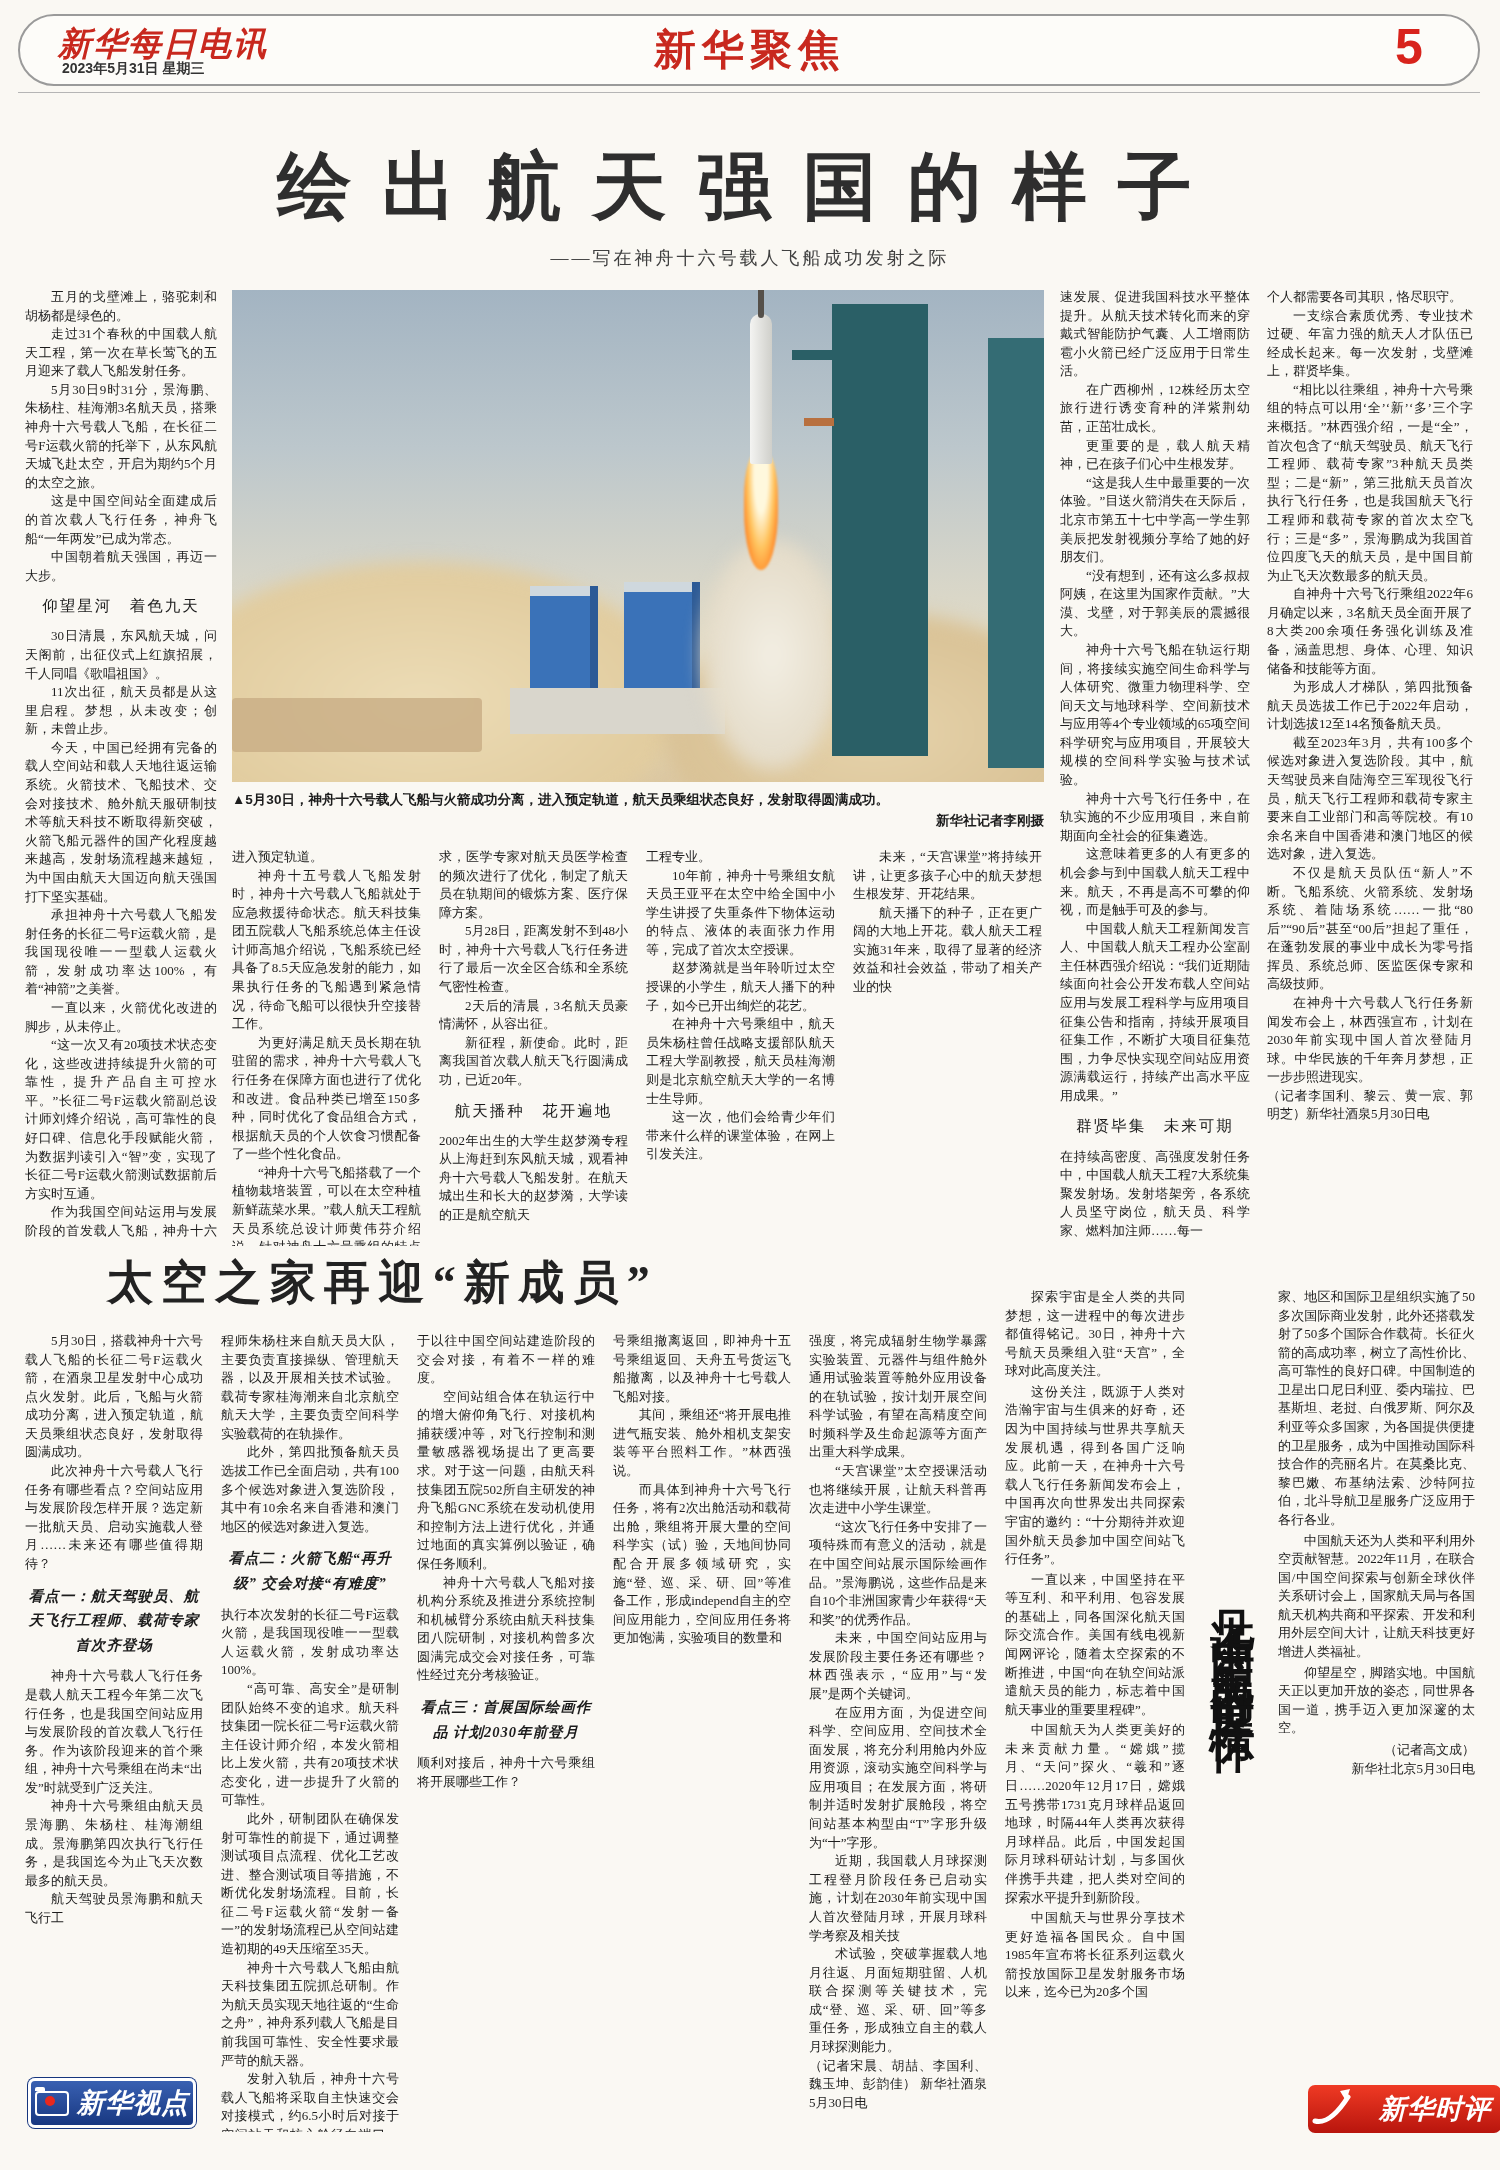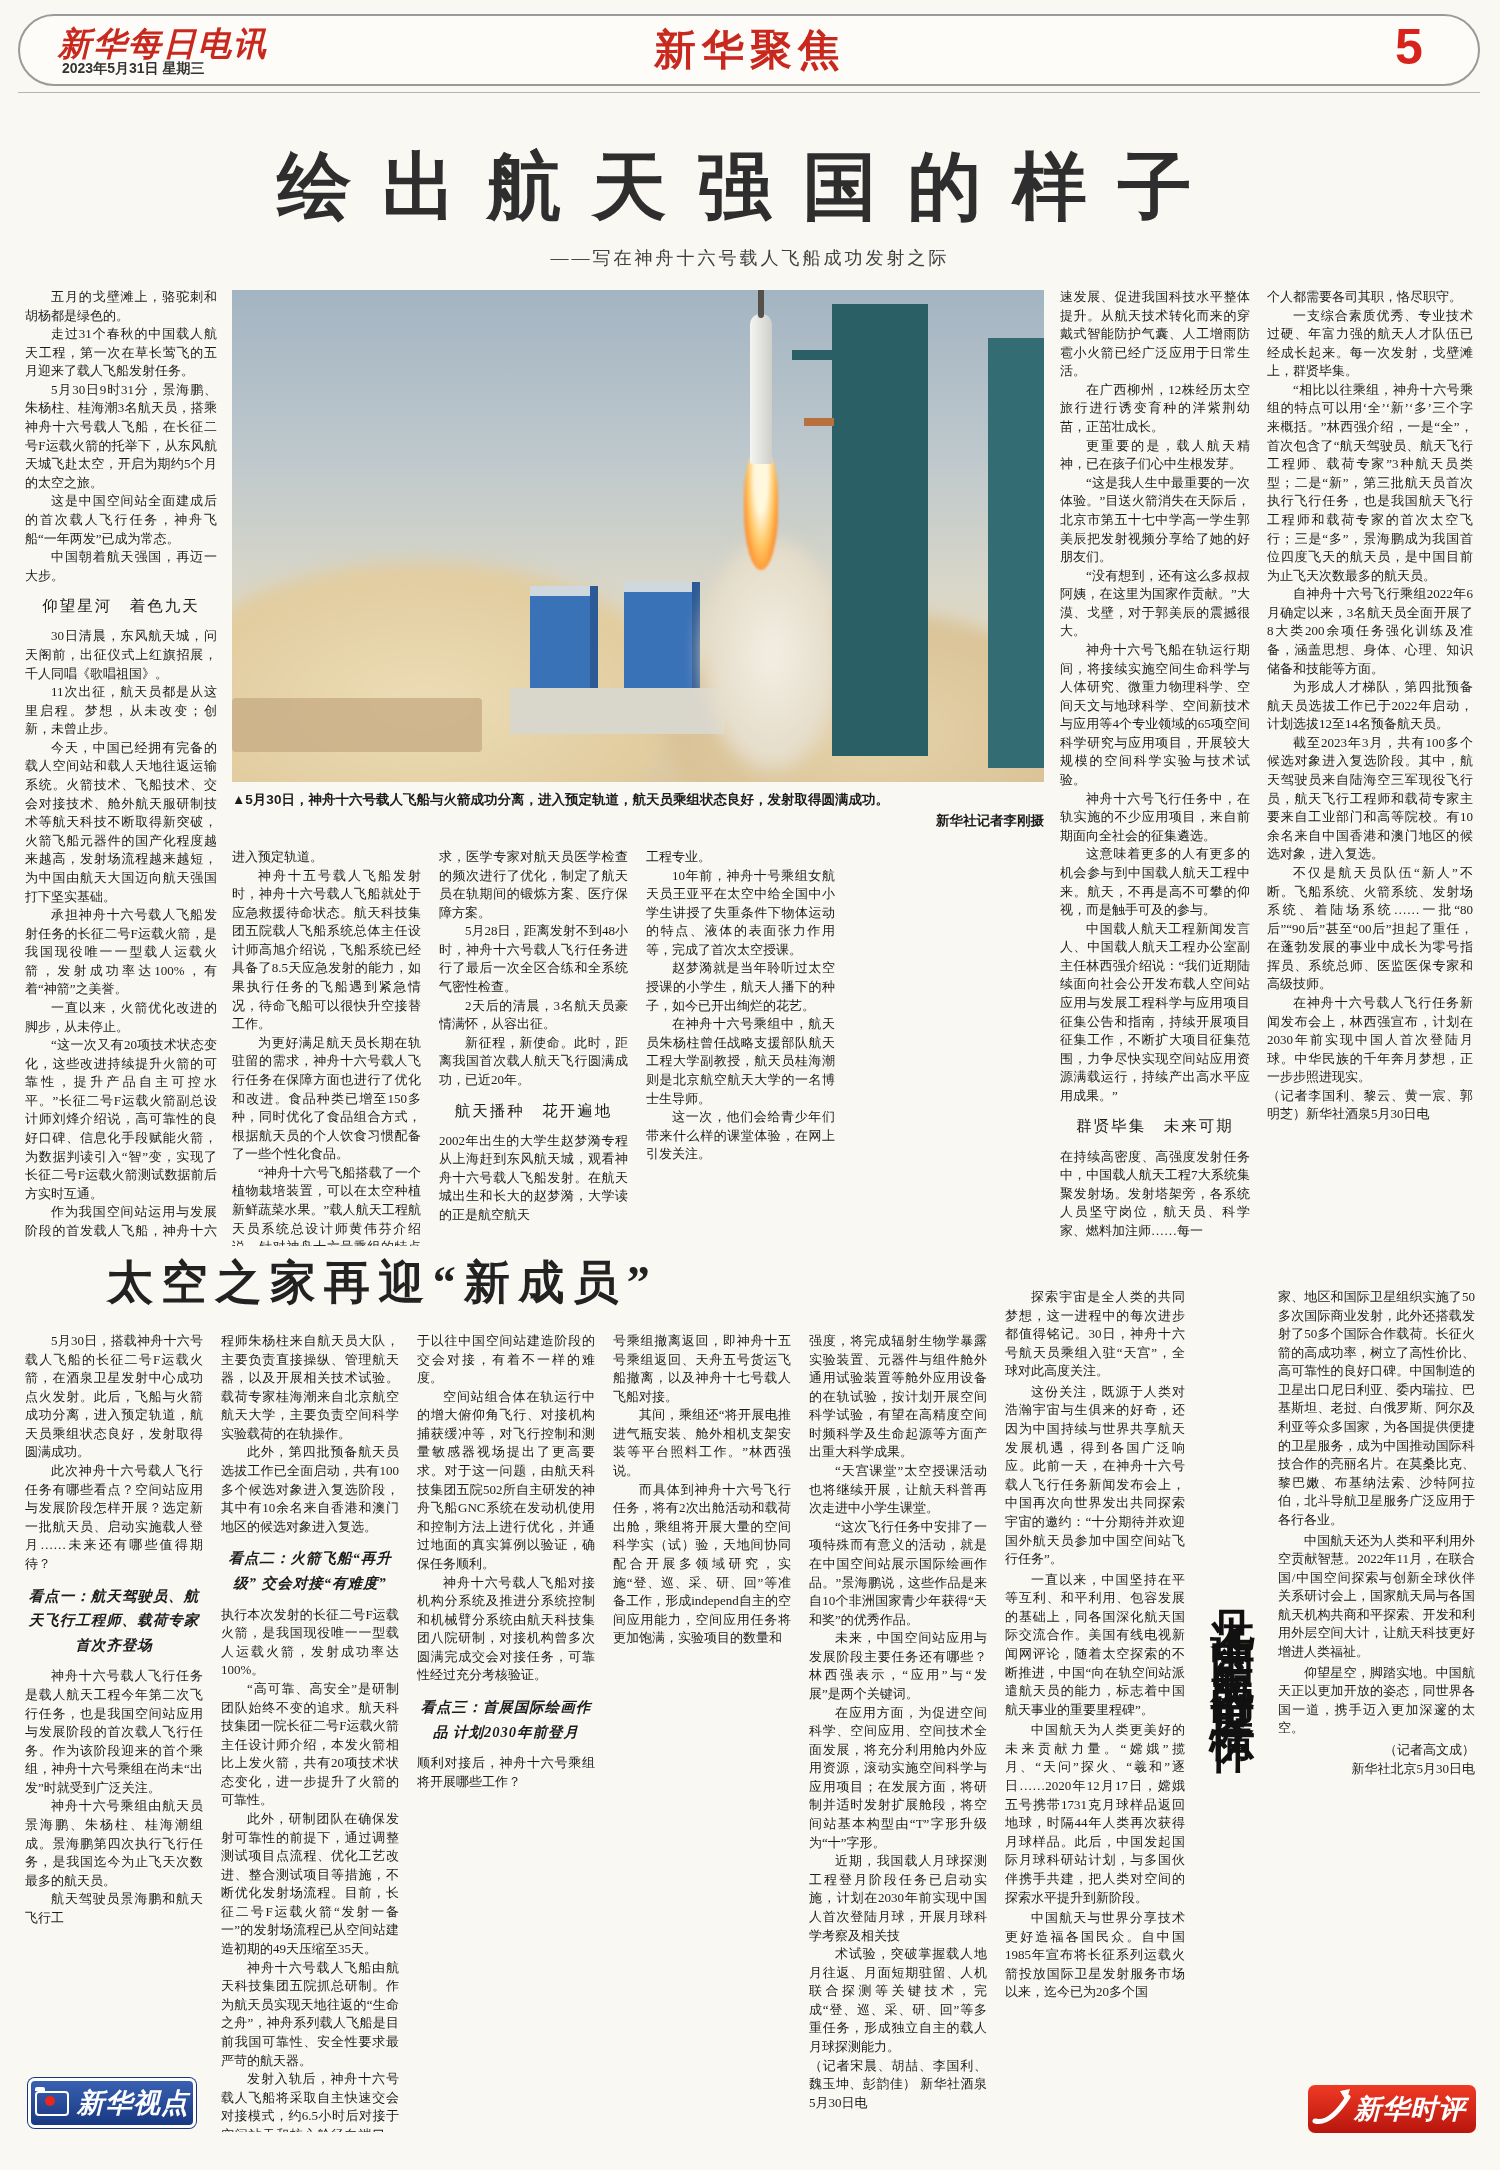--- a/index.html
+++ b/index.html
@@ -45,21 +45,21 @@
           font-size:44px;font-weight:bold;letter-spacing:12px;color:#111;text-align:center;}
   
   .logo-shidian{left:28px;top:2078px;width:168px;height:50px;background:linear-gradient(180deg,#3b63b5,#16357e);
       border-radius:7px;box-shadow:inset 0 0 0 3px #fff,0 0 0 1px #16357e;display:flex;align-items:center;
       justify-content:center;gap:8px;}
   .logo-shidian .txt{color:#fff;font-size:27px;font-weight:bold;font-style:italic;letter-spacing:1px;
       font-family:"Liberation Sans",sans-serif;}
   .cam{width:30px;height:21px;border:2.5px solid #fff;border-radius:4px;position:relative;}
   .cam:before{content:"";position:absolute;left:-2px;top:-6px;width:10px;height:4px;background:#fff;border-radius:2px 2px 0 0;}
   .cam:after{content:"";position:absolute;left:8px;top:3px;width:10px;height:10px;background:#e8281e;border-radius:50%;}
-  .logo-shiping{left:1308px;top:2085px;width:168px;height:48px;background:linear-gradient(180deg,#ef3a24,#b8150d);
+  .logo-shiping{left:1308px;top:2085px;width:193px;height:48px;background:linear-gradient(180deg,#ef3a24,#b8150d);
       border-radius:7px;display:flex;align-items:center;justify-content:flex-end;padding-right:10px;box-sizing:border-box;}
   .logo-shiping .txt{color:#fff;font-size:27px;font-weight:bold;font-style:italic;letter-spacing:1px;
       font-family:"Liberation Sans",sans-serif;}
   .swoosh{position:absolute;left:2px;top:2px;}
 </style>
 </head>
 <body>
 
 <div class="page">
 
@@ -136,20 +136,26 @@
   </div>
   <div class="abs col cont" style="left:646px;top:848px;width:189px;height:398px;">
     <div class="cont">
         <p>工程专业。</p>
         <p>10年前，神舟十号乘组女航天员王亚平在太空中给全国中小学生讲授了失重条件下物体运动的特点、液体的表面张力作用等，完成了首次太空授课。</p>
         <p>赵梦漪就是当年聆听过太空授课的小学生，航天人播下的种子，如今已开出绚烂的花艺。</p>
         <p>在神舟十六号乘组中，航天员朱杨柱曾任战略支援部队航天工程大学副教授，航天员桂海潮则是北京航空航天大学的一名博士生导师。</p>
         <p>这一次，他们会给青少年们带来什么样的课堂体验，在网上引发关注。</p>
       </div>
   </div>
+  <div class="abs col" style="left:853px;top:848px;width:189px;height:398px;">
+    <div>
+        <p>未来，“天宫课堂”将持续开讲，让更多孩子心中的航天梦想生根发芽、开花结果。</p>
+        <p>航天播下的种子，正在更广阔的大地上开花。载人航天工程实施31年来，取得了显著的经济效益和社会效益，带动了相关产业的快</p>
+      </div>
+  </div>
 
   <div class="abs col cont" style="left:1060px;top:288px;width:190px;height:957px;">
     <div class="cont">
         <p>速发展、促进我国科技水平整体提升。从航天技术转化而来的穿戴式智能防护气囊、人工增雨防雹小火箭已经广泛应用于日常生活。</p>
         <p>在广西柳州，12株经历太空旅行进行诱变育种的洋紫荆幼苗，正茁壮成长。</p>
         <p>更重要的是，载人航天精神，已在孩子们心中生根发芽。</p>
         <p>“这是我人生中最重要的一次体验。”目送火箭消失在天际后，北京市第五十七中学高一学生郭美辰把发射视频分享给了她的好朋友们。</p>
         <p>“没有想到，还有这么多叔叔阿姨，在这里为国家作贡献。”大漠、戈壁，对于郭美辰的震撼很大。</p>
         <p>神舟十六号飞船在轨运行期间，将接续实施空间生命科学与人体研究、微重力物理科学、空间天文与地球科学、空间新技术与应用等4个专业领域的65项空间科学研究与应用项目，开展较大规模的空间科学实验与技术试验。</p>
         <p>神舟十六号飞行任务中，在轨实施的不少应用项目，来自前期面向全社会的征集遴选。</p>

